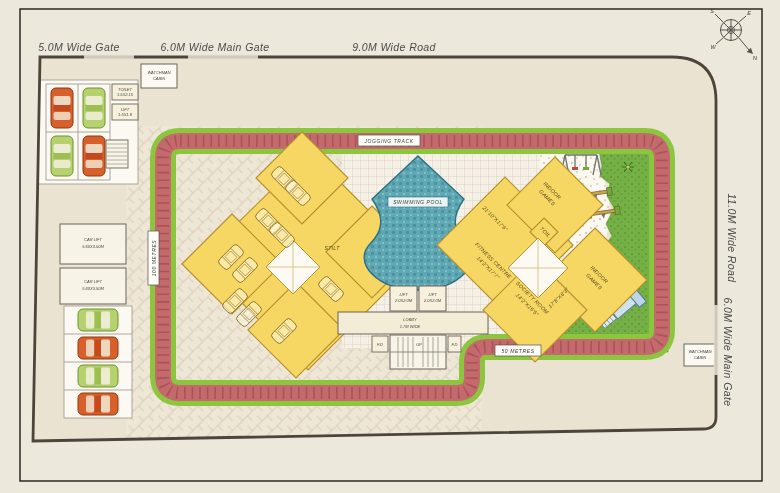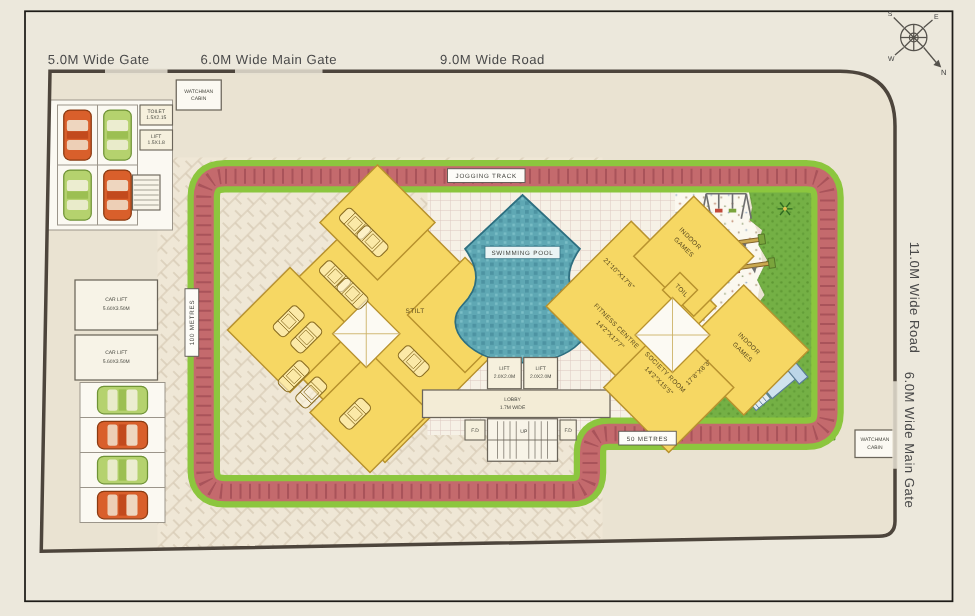--- a/index.html
+++ b/index.html
@@ -1,17 +1,17 @@
 <!DOCTYPE html>
 <html><head>
 <meta charset="utf-8">
 <style>
   html,body{margin:0;padding:0;background:#d9d5c9;}
   #page{position:relative;width:780px;height:493px;background:#ece8dc;overflow:hidden;
-        font-family:"Liberation Sans",sans-serif;}
+        font-family:"Liberation Sans",sans-serif;font-style:italic;}
   svg{position:absolute;top:0;left:0;}
   svg text{font-family:"Liberation Sans",sans-serif;fill:#3c3c3c;}
   .roadlbl{font-size:10.5px;letter-spacing:.4px;fill:#4a4a4a;}
   .boxlbl{font-size:4px;fill:#4a4a42;text-anchor:middle;}
   .roomlbl{font-size:5.2px;fill:#5a4a1e;text-anchor:middle;letter-spacing:.3px;}
   .tracklbl{font-size:5px;fill:#3e3e38;text-anchor:middle;letter-spacing:.6px;}
 </style>
 </head>
 <body>
 

